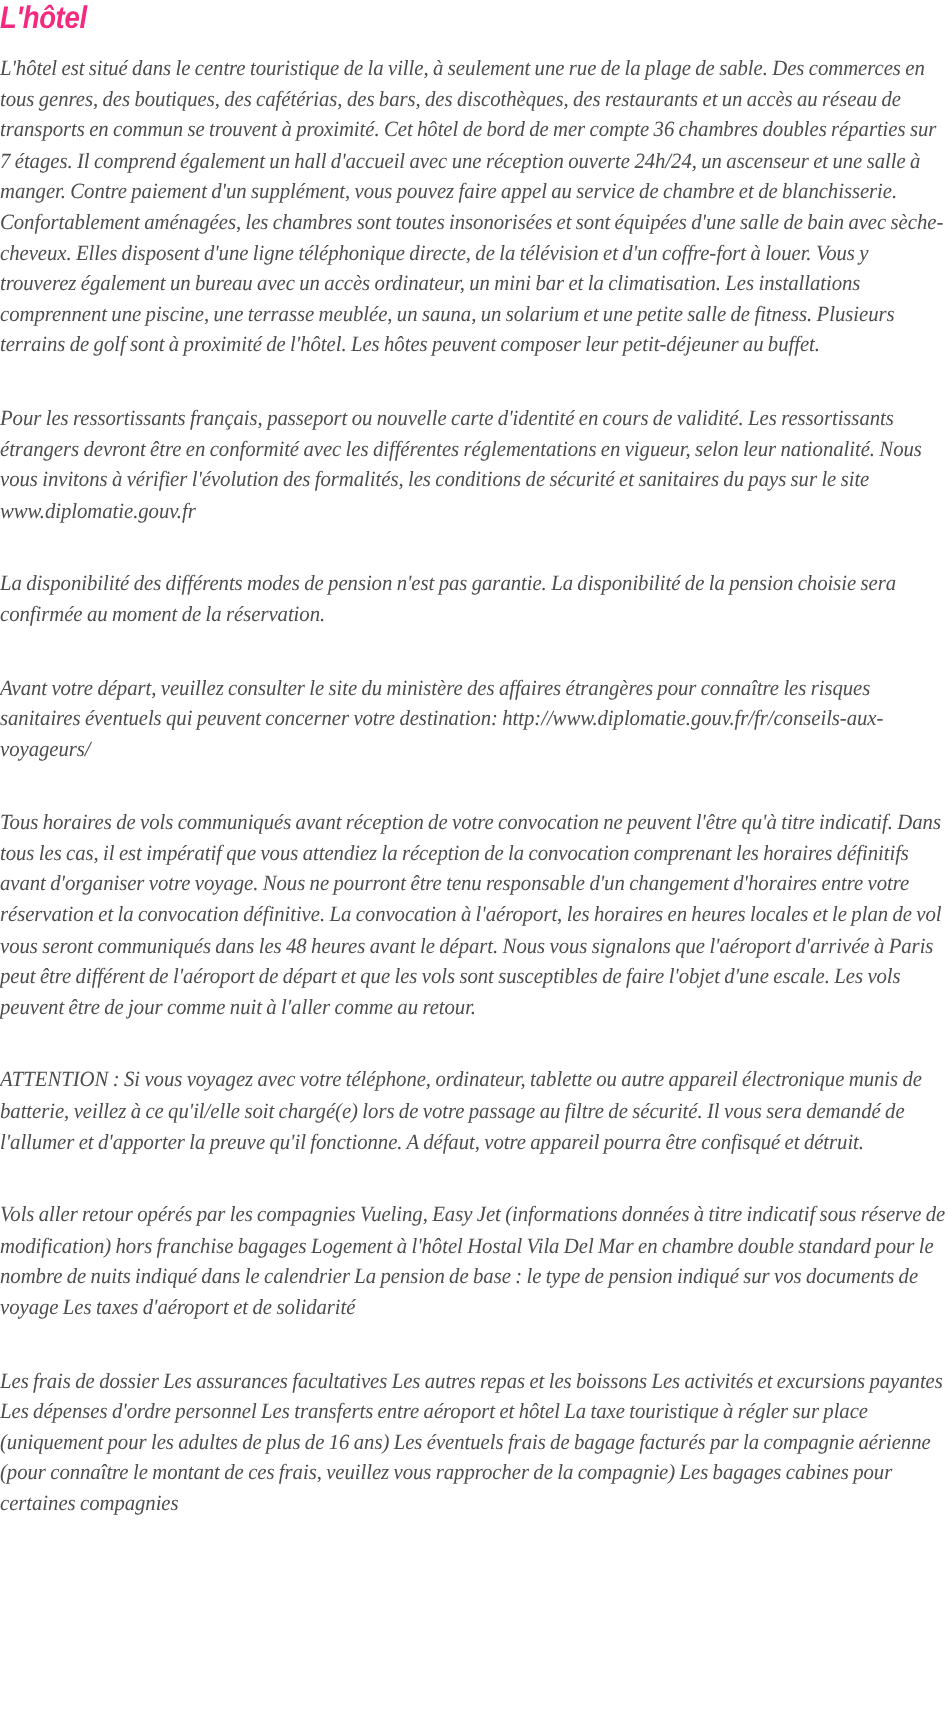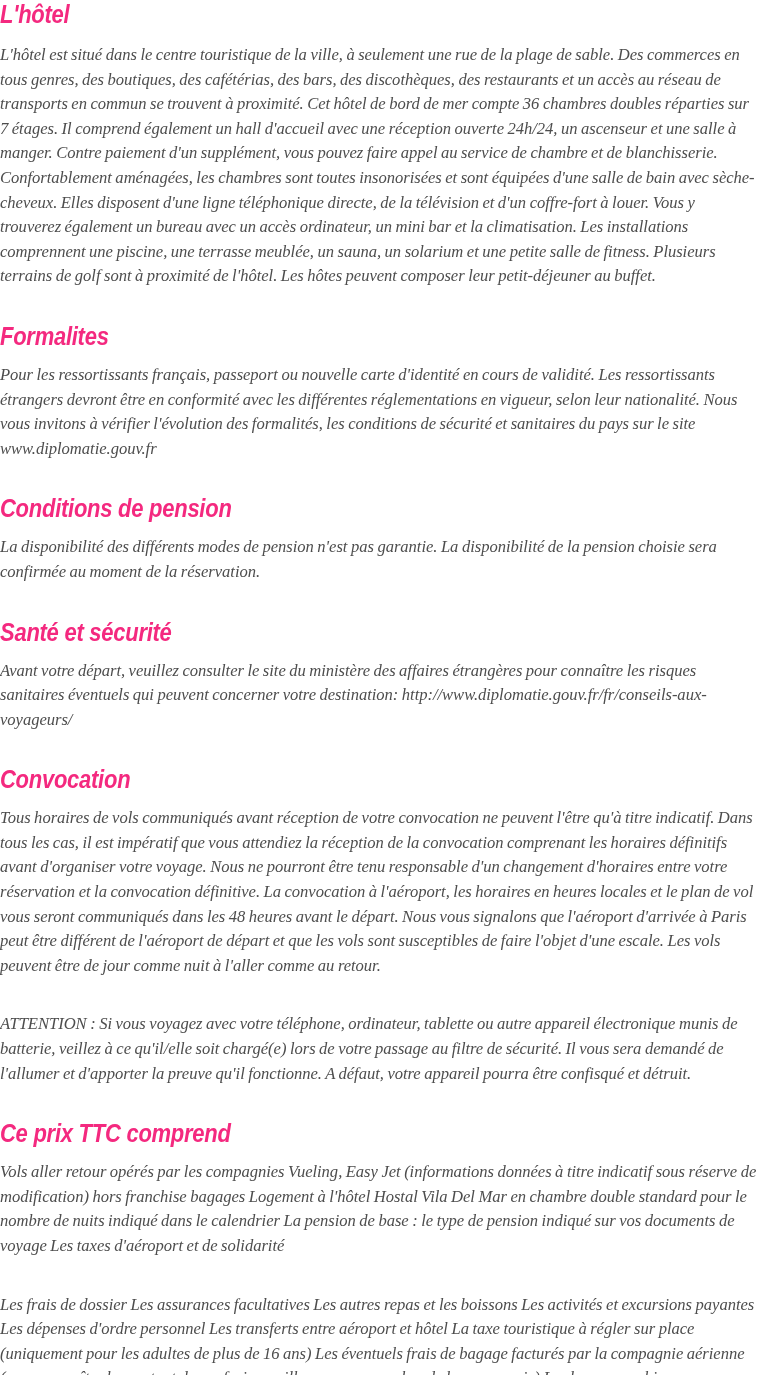--- a/index.html
+++ b/index.html
@@ -83,55 +83,40 @@
 <div class="page">
 
   <div class="section first">
     <div class="section-title-wrap">
       <h2 class="section-title" style="color: rgb(244, 41, 127);">L'hôtel</h2>
     </div>
     <p class="body-text" style="color: rgb(77, 77, 77);">L'hôtel est situé dans le centre touristique de la ville, à seulement une rue de la plage de sable. Des commerces en tous genres, des boutiques, des cafétérias, des bars, des discothèques, des restaurants et un accès au réseau de transports en commun se trouvent à proximité. Cet hôtel de bord de mer compte 36 chambres doubles réparties sur 7 étages. Il comprend également un hall d'accueil avec une réception ouverte 24h/24, un ascenseur et une salle à manger. Contre paiement d'un supplément, vous pouvez faire appel au service de chambre et de blanchisserie. Confortablement aménagées, les chambres sont toutes insonorisées et sont équipées d'une salle de bain avec sèche-cheveux. Elles disposent d'une ligne téléphonique directe, de la télévision et d'un coffre-fort à louer. Vous y trouverez également un bureau avec un accès ordinateur, un mini bar et la climatisation. Les installations comprennent une piscine, une terrasse meublée, un sauna, un solarium et une petite salle de fitness. Plusieurs terrains de golf sont à proximité de l'hôtel. Les hôtes peuvent composer leur petit-déjeuner au buffet.</p>
   </div>
 
   <div class="section">
-    <div class="section-title-wrap">
-      <h2 class="section-title" style="color: rgb(244, 41, 127);">Formalites</h2>
-    </div>
     <p class="body-text" style="color: rgb(77, 77, 77);">Pour les ressortissants français, passeport ou nouvelle carte d'identité en cours de validité. Les ressortissants étrangers devront être en conformité avec les différentes réglementations en vigueur, selon leur nationalité. Nous vous invitons à vérifier l'évolution des formalités, les conditions de sécurité et sanitaires du pays sur le site www.diplomatie.gouv.fr</p>
   </div>
 
   <div class="section">
-    <div class="section-title-wrap">
-      <h2 class="section-title" style="color: rgb(244, 41, 127);">Conditions de pension</h2>
-    </div>
     <p class="body-text" style="color: rgb(77, 77, 77);">La disponibilité des différents modes de pension n'est pas garantie. La disponibilité de la pension choisie sera confirmée au moment de la réservation.</p>
   </div>
 
   <div class="section">
-    <div class="section-title-wrap">
-      <h2 class="section-title" style="color: rgb(244, 41, 127);">Santé et sécurité</h2>
-    </div>
     <p class="body-text" style="color: rgb(77, 77, 77);">Avant votre départ, veuillez consulter le site du ministère des affaires étrangères pour connaître les risques sanitaires éventuels qui peuvent concerner votre destination: http://www.diplomatie.gouv.fr/fr/conseils-aux-voyageurs/</p>
   </div>
 
   <div class="section">
-    <div class="section-title-wrap">
-      <h2 class="section-title" style="color: rgb(244, 41, 127);">Convocation</h2>
-    </div>
     <p class="body-text" style="color: rgb(77, 77, 77);">Tous horaires de vols communiqués avant réception de votre convocation ne peuvent l'être qu'à titre indicatif. Dans tous les cas, il est impératif que vous attendiez la réception de la convocation comprenant les horaires définitifs avant d'organiser votre voyage. Nous ne pourront être tenu responsable d'un changement d'horaires entre votre réservation et la convocation définitive. La convocation à l'aéroport, les horaires en heures locales et le plan de vol vous seront communiqués dans les 48 heures avant le départ. Nous vous signalons que l'aéroport d'arrivée à Paris peut être différent de l'aéroport de départ et que les vols sont susceptibles de faire l'objet d'une escale. Les vols peuvent être de jour comme nuit à l'aller comme au retour.</p>
   </div>
 
   <div class="section">
     <p class="body-text" style="color: rgb(77, 77, 77);">ATTENTION : Si vous voyagez avec votre téléphone, ordinateur, tablette ou autre appareil électronique munis de batterie, veillez à ce qu'il/elle soit chargé(e) lors de votre passage au filtre de sécurité. Il vous sera demandé de l'allumer et d'apporter la preuve qu'il fonctionne. A défaut, votre appareil pourra être confisqué et détruit.</p>
   </div>
 
   <div class="section">
-    <div class="section-title-wrap">
-      <h2 class="section-title" style="color: rgb(244, 41, 127);">Ce prix TTC comprend</h2>
-    </div>
     <p class="body-text" style="color: rgb(77, 77, 77);">Vols aller retour opérés par les compagnies Vueling, Easy Jet (informations données à titre indicatif sous réserve de modification) hors franchise bagages Logement à l'hôtel Hostal Vila Del Mar en chambre double standard pour le nombre de nuits indiqué dans le calendrier La pension de base : le type de pension indiqué sur vos documents de voyage Les taxes d'aéroport et de solidarité</p>
   </div>
 
   <div class="section">
     <p class="body-text" style="color: rgb(77, 77, 77);">Les frais de dossier Les assurances facultatives Les autres repas et les boissons Les activités et excursions payantes Les dépenses d'ordre personnel Les transferts entre aéroport et hôtel La taxe touristique à régler sur place (uniquement pour les adultes de plus de 16 ans) Les éventuels frais de bagage facturés par la compagnie aérienne (pour connaître le montant de ces frais, veuillez vous rapprocher de la compagnie) Les bagages cabines pour certaines compagnies</p>
   </div>
 
 </div>
 
 </body></html>

